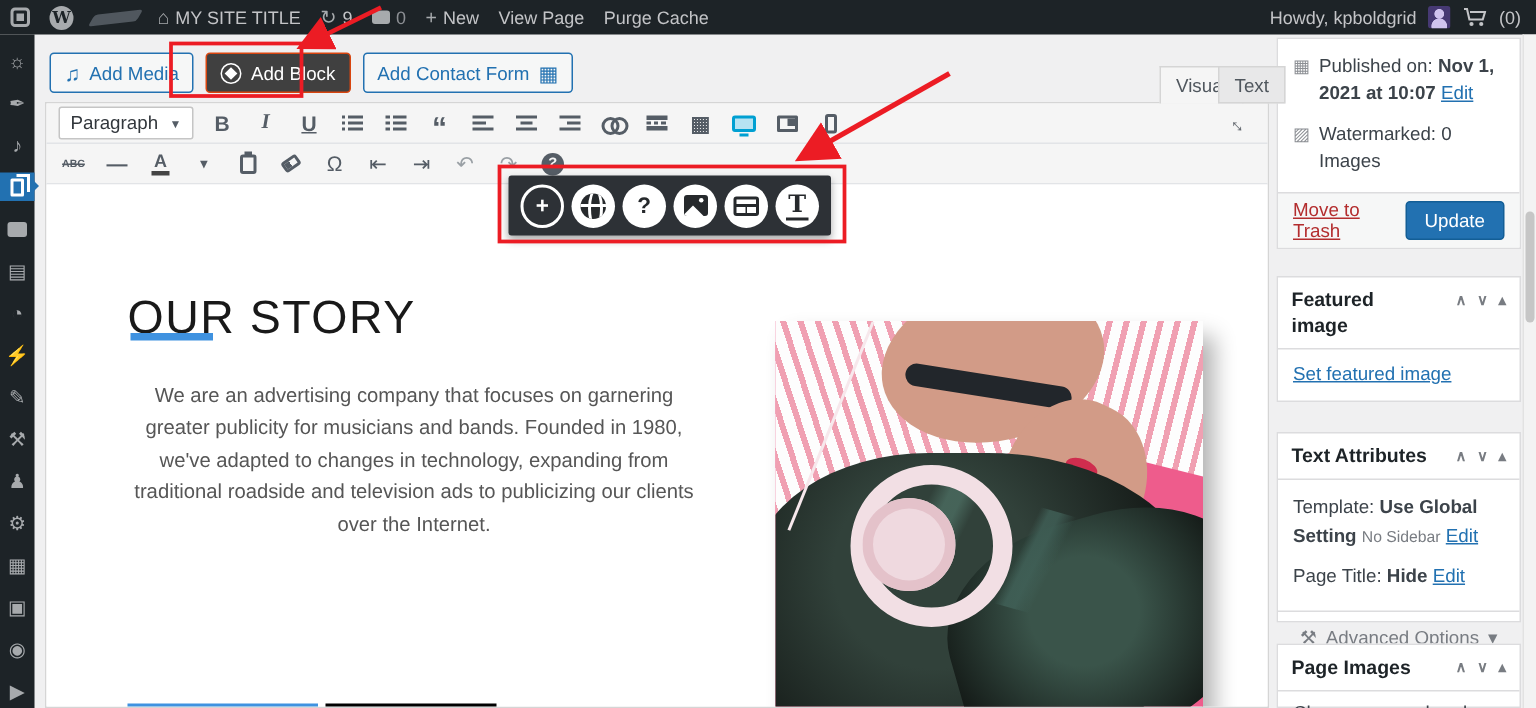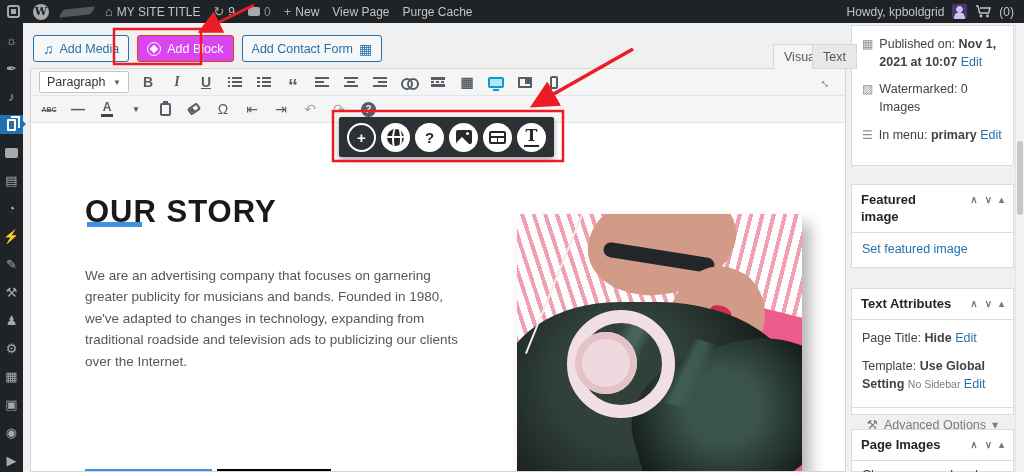--- a/index.html
+++ b/index.html
@@ -35,21 +35,21 @@
   .mi.active::after{content:"";position:absolute;right:-8px;top:4px;border:5px solid transparent;border-left-color:#2271b1;}
   .pgicon{width:9px;height:12px;border:2px solid #fff;border-radius:1px;position:relative;display:inline-block;background:#2271b1;}
   .pgicon::after{content:"";position:absolute;left:2px;top:-5px;width:7px;height:10px;border:2px solid #fff;border-bottom:none;border-left:none;}
   .bubble-m{width:13px;height:10px;background:#a7aaad;border-radius:2px;position:relative;display:inline-block;}
   .bubble-m::after{content:"";position:absolute;left:3px;bottom:-4px;border:4px solid transparent;border-top-color:#a7aaad;}
 
   
   .media-row{position:absolute;left:33px;top:35px;display:flex;gap:8px;z-index:10;}
   .btn-sec{height:27px;padding:0 9px;background:#f6f7f7;border:1px solid #2271b1;border-radius:3px;
            color:#2271b1;font-size:12.5px;display:flex;align-items:center;gap:6px;cursor:pointer;}
-  .btn-addblock{background:#d946ef;border-color:#d8450f;color:#fff;text-align:right;}
+  .btn-addblock{background:#404040;border-color:#d8450f;color:#fff;text-align:right;}
   .cubewrap{width:14px;height:14px;border:1.5px solid #fff;border-radius:50%;display:flex;align-items:center;justify-content:center;}
   .cubewrap i{width:6px;height:6px;background:#fff;transform:rotate(45deg);}
   .gridglyph{font-size:14px;line-height:1;}
 
   
   .tab{position:absolute;top:44px;height:25px;padding:0 10px;font-size:12.5px;color:#50575e;
        display:flex;align-items:center;border:1px solid #d5d5d5;z-index:6;cursor:pointer;}
   .tab-visual{left:773px;background:#f5f5f5;border-bottom:none;}
   .tab-text{left:812px;background:#e8e8e9;}
 
@@ -99,24 +99,24 @@
   .i-clip{width:11px;height:13px;border:2px solid #555d66;border-radius:2px;position:relative;display:inline-block;}
   .i-clip::before{content:"";position:absolute;left:1px;top:-4px;width:5px;height:3px;background:#555d66;}
   .i-eraser{width:12px;height:8px;border:2px solid #555d66;border-radius:2px;transform:rotate(-35deg);display:inline-block;
             background:linear-gradient(90deg,#555d66 0 45%,transparent 45%);}
   .i-help{width:15px;height:15px;border-radius:50%;background:#555d66;color:#f5f5f5;font-size:10px;font-weight:bold;
           display:flex;align-items:center;justify-content:center;}
   .dfw{position:absolute;right:12px;top:6px;font-size:13px;color:#646970;transform:rotate(45deg);cursor:pointer;}
 
   
   .canvas{position:absolute;left:0;top:54px;width:814px;height:348px;background:#fff;overflow:hidden;}
-  .heading{position:absolute;left:54px;top:50px;font-size:31px;font-weight:bold;letter-spacing:1px;color:#191919;}
+  .heading{position:absolute;left:54px;top:50px;font-size:31px;font-weight:normal;letter-spacing:1px;color:#191919;}
   .hrule{position:absolute;left:56px;top:99px;width:55px;height:5px;background:#3f92e0;}
   .para{position:absolute;left:54px;width:382px;font-size:13.5px;line-height:21.5px;color:#565656;}
-  .p1{top:128px;} .p2{top:242px;}
+  .p1{top:116px;text-align:center;} .p2{top:242px;}
   .cta{position:absolute;top:346px;height:31px;display:flex;align-items:center;justify-content:center;
        color:#fff;font-size:13px;cursor:pointer;}
   .cta-learn{left:54px;width:127px;background:#3f92e0;}
   .cta-buy{left:186px;width:114px;background:#000;}
 
   
   .photo{position:absolute;left:486px;top:91px;width:285px;height:266px;background:#ee5c8c;overflow:hidden;
          box-shadow:8px 10px 14px rgba(0,0,0,.3);}
   .photo>div{position:absolute;}
   .stripes1{left:-40px;top:-80px;width:290px;height:180px;transform:rotate(-18deg);border-radius:24px;
@@ -161,21 +161,21 @@
   .panel-attr{top:288px;height:127px;}
   .panel-ph{top:429px;height:43px;}
   .phead{display:flex;align-items:flex-start;justify-content:space-between;padding:7px 9px 6px;
          border-bottom:1px solid #dcdcde;font-weight:bold;color:#1d2327;font-size:13px;}
   .phead .t{max-width:88px;line-height:1.3;}
   .pctl{display:flex;gap:7px;color:#787c82;font-size:10px;padding-top:2px;}
   .pctl span{cursor:pointer;}
   .pbody{padding:9px 10px;}
   .mrow{display:flex;gap:6px;margin-bottom:9px;line-height:1.45;}
   .mrow .ic{color:#8c8f94;font-size:12px;flex:none;padding-top:1px;}
-  .link{color:#2271b1;cursor:pointer;}
+  .link{color:#2271b1;text-decoration:underline;cursor:pointer;}
   .trash{color:#b32d2e;text-decoration:underline;cursor:pointer;font-size:12.5px;}
   .pfoot{position:absolute;left:0;right:0;bottom:0;height:37px;background:#f6f7f7;border-top:1px solid #dcdcde;
          display:flex;align-items:center;justify-content:space-between;padding:0 10px;}
   .btn-update{background:#2271b1;border:1px solid #135e96;color:#fff;font-size:12.5px;border-radius:3px;
               padding:5px 12px;cursor:pointer;}
   .attr-line{margin-bottom:9px;line-height:1.5;}
   .note{color:#787c82;font-size:10.5px;}
   .adv{border-top:1px solid #dcdcde;color:#787c82;display:flex;align-items:center;justify-content:center;gap:6px;
        padding:9px 0;cursor:pointer;}
 
@@ -403,20 +403,24 @@
       </div>
       <div class="mrow">
         <span class="ic">☰</span>
         <span>
           <span>In menu:</span>
           <b>primary</b>
           <a class="link">Edit</a>
         </span>
       </div>
     </div>
+    <div class="pfoot">
+      <a class="trash">Move to Trash</a>
+      <button class="btn-update">Update</button>
+    </div>
   </section>
 
   <section class="panel panel-feat">
     <div class="phead">
       <span class="t">Featured image</span>
       <span class="pctl">
         <span>∧</span>
         <span>∨</span>
         <span>▴</span>
       </span>
@@ -430,28 +434,28 @@
     <div class="phead">
       <span class="t" style="max-width:110px;">Text Attributes</span>
       <span class="pctl">
         <span>∧</span>
         <span>∨</span>
         <span>▴</span>
       </span>
     </div>
     <div class="pbody" style="padding-bottom:4px;">
       <div class="attr-line">
-        <span>Page Title:</span>
-        <b>Hide</b>
-        <a class="link">Edit</a>
-      </div>
-      <div class="attr-line">
         <span>Template:</span>
         <b>Use Global Setting</b>
         <span class="note">No Sidebar</span>
+        <a class="link">Edit</a>
+      </div>
+      <div class="attr-line">
+        <span>Page Title:</span>
+        <b>Hide</b>
         <a class="link">Edit</a>
       </div>
     </div>
     <div class="adv">
       <span>⚒</span>
       <span>Advanced Options</span>
       <span>▾</span>
     </div>
   </section>
 

